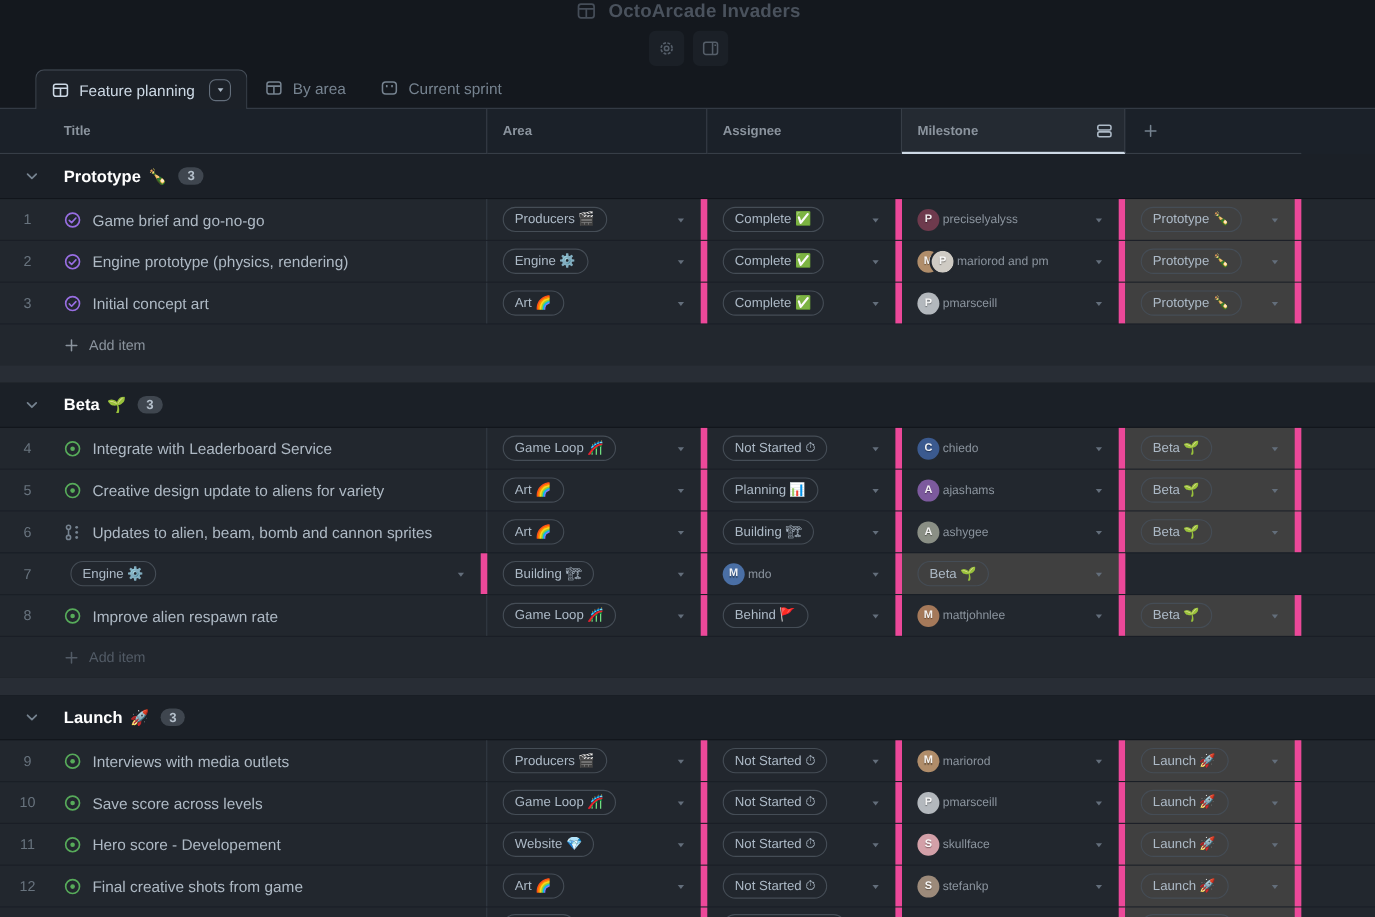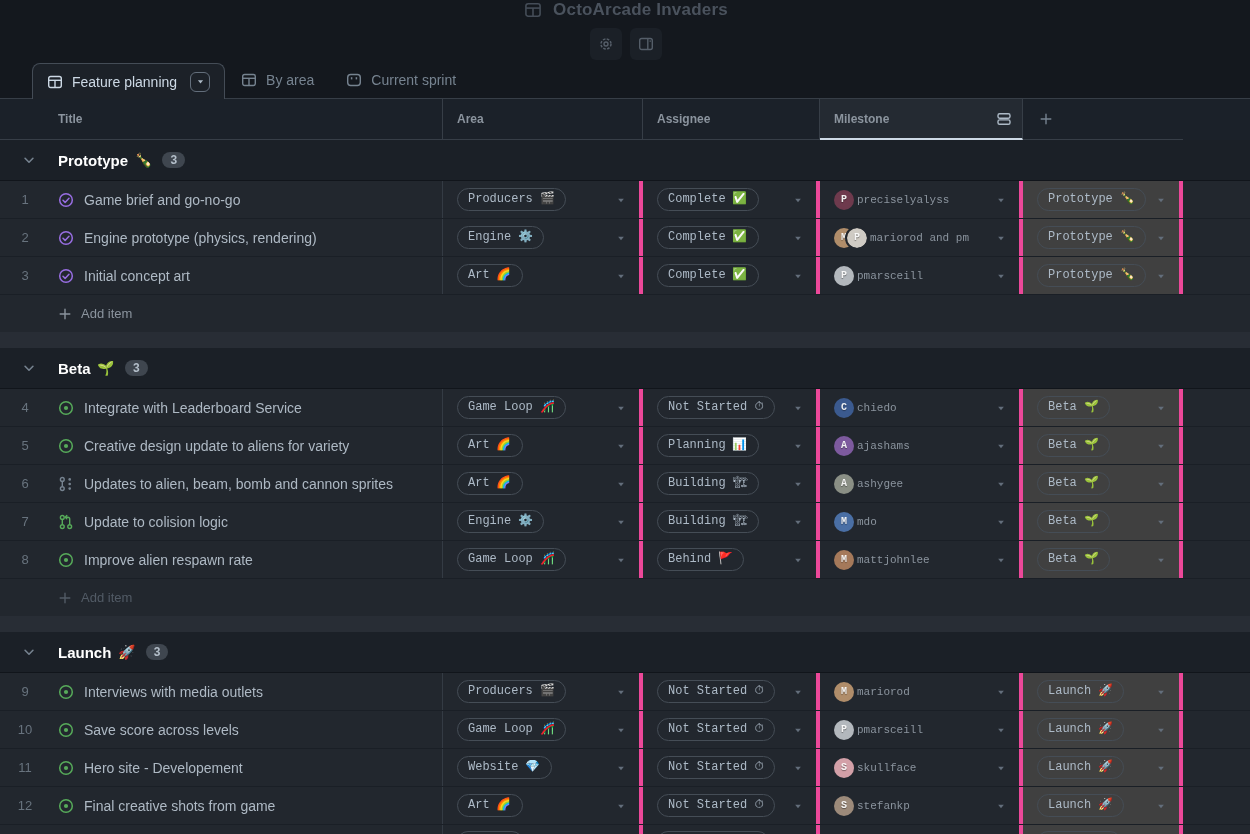--- a/index.html
+++ b/index.html
@@ -38,21 +38,21 @@
   .group-header { height:41px; background:#1b2027; border-bottom:1px solid #11151b; display:flex; align-items:center; padding-left:22px; }
   .gchev { color:#768390; margin-right:22px; }
   .group-name { font-size:15px; font-weight:700; color:#ffffff; }
   .group-emoji { font-size:14px; margin-left:7px; }
   .group-count { background:#3f464f; color:#b4bfca; font-size:12px; font-weight:700; border-radius:10px; padding:2px 8px; margin-left:10px; line-height:12px; }
 
   .trow { height:38px; background:#22272e; display:grid; grid-template-columns:50px 393px 200px 177px 203px 160px 1fr; border-bottom:1px solid #1a1f26; }
   .cell { display:flex; align-items:center; min-width:0; }
   .c-num { justify-content:center; color:#68737e; font-size:13px; }
   .c-title { padding:0 10px 0 8px; gap:10px; border-right:1px solid #343b44; color:#aeb9c4; font-size:14px; white-space:nowrap; overflow:hidden; }
-  .c-chip, .c-assignee { padding-left:14px; border-right:4px solid #ec4899; position:relative;font-family:Liberation Mono, monospace; }
+  .c-chip, .c-assignee { padding-left:14px; border-right:6px solid #ec4899; position:relative; }
   .c-milestone { background:#404040; }
   .caret { position:absolute; right:12px; color:#636e7b; }
   .chip { border:1px solid #454d56; border-radius:999px; padding:2px 10px 3px 10px; font-size:12px; color:#adbac7; line-height:16px; white-space:nowrap; }
   .avatar { width:20px; height:20px; min-width:20px; border-radius:50%; display:flex; align-items:center; justify-content:center; font-size:10px; font-weight:700; color:rgba(255,255,255,.92); text-shadow:0 1px 1px rgba(0,0,0,.4); }
   .avatar + .avatar { margin-left:-7px; outline:2px solid #22272e; }
   .assignee-name { color:#8b949e; font-size:11px; margin-left:3px; white-space:nowrap; overflow:hidden; }
   .ic-green { color:#57ab5a; }
   .ic-purple { color:#986ee2; }
   .ic-gray { color:#768390; }
 
@@ -439,26 +439,20 @@
       <span class="chip">Beta 🌱</span>
       <svg class="caret" width="12" height="12">
           <use href="#i-caret-down"></use>
         </svg>
     </div>
     <div class="cell"></div>
   </div>
 
   <div class="trow">
     <div class="cell c-num">7</div>
-    <div class="cell c-title">
-      <svg class="ic-green" width="16" height="16">
-          <use href="#i-pr"></use>
-        </svg>
-      <span>Update to colision logic</span>
-    </div>
     <div class="cell c-chip">
       <span class="chip">Engine ⚙️</span>
       <svg class="caret" width="12" height="12">
           <use href="#i-caret-down"></use>
         </svg>
     </div>
     <div class="cell c-chip">
       <span class="chip">Building 🏗</span>
       <svg class="caret" width="12" height="12">
           <use href="#i-caret-down"></use>
@@ -605,21 +599,21 @@
     </div>
     <div class="cell"></div>
   </div>
 
   <div class="trow">
     <div class="cell c-num">11</div>
     <div class="cell c-title">
       <svg class="ic-green" width="16" height="16">
           <use href="#i-issue-open"></use>
         </svg>
-      <span>Hero site - Developement</span>
+      <span>Hero score - Developement</span>
     </div>
     <div class="cell c-chip">
       <span class="chip">Website 💎</span>
       <svg class="caret" width="12" height="12">
           <use href="#i-caret-down"></use>
         </svg>
     </div>
     <div class="cell c-chip">
       <span class="chip">Not Started ⏱</span>
       <svg class="caret" width="12" height="12">

